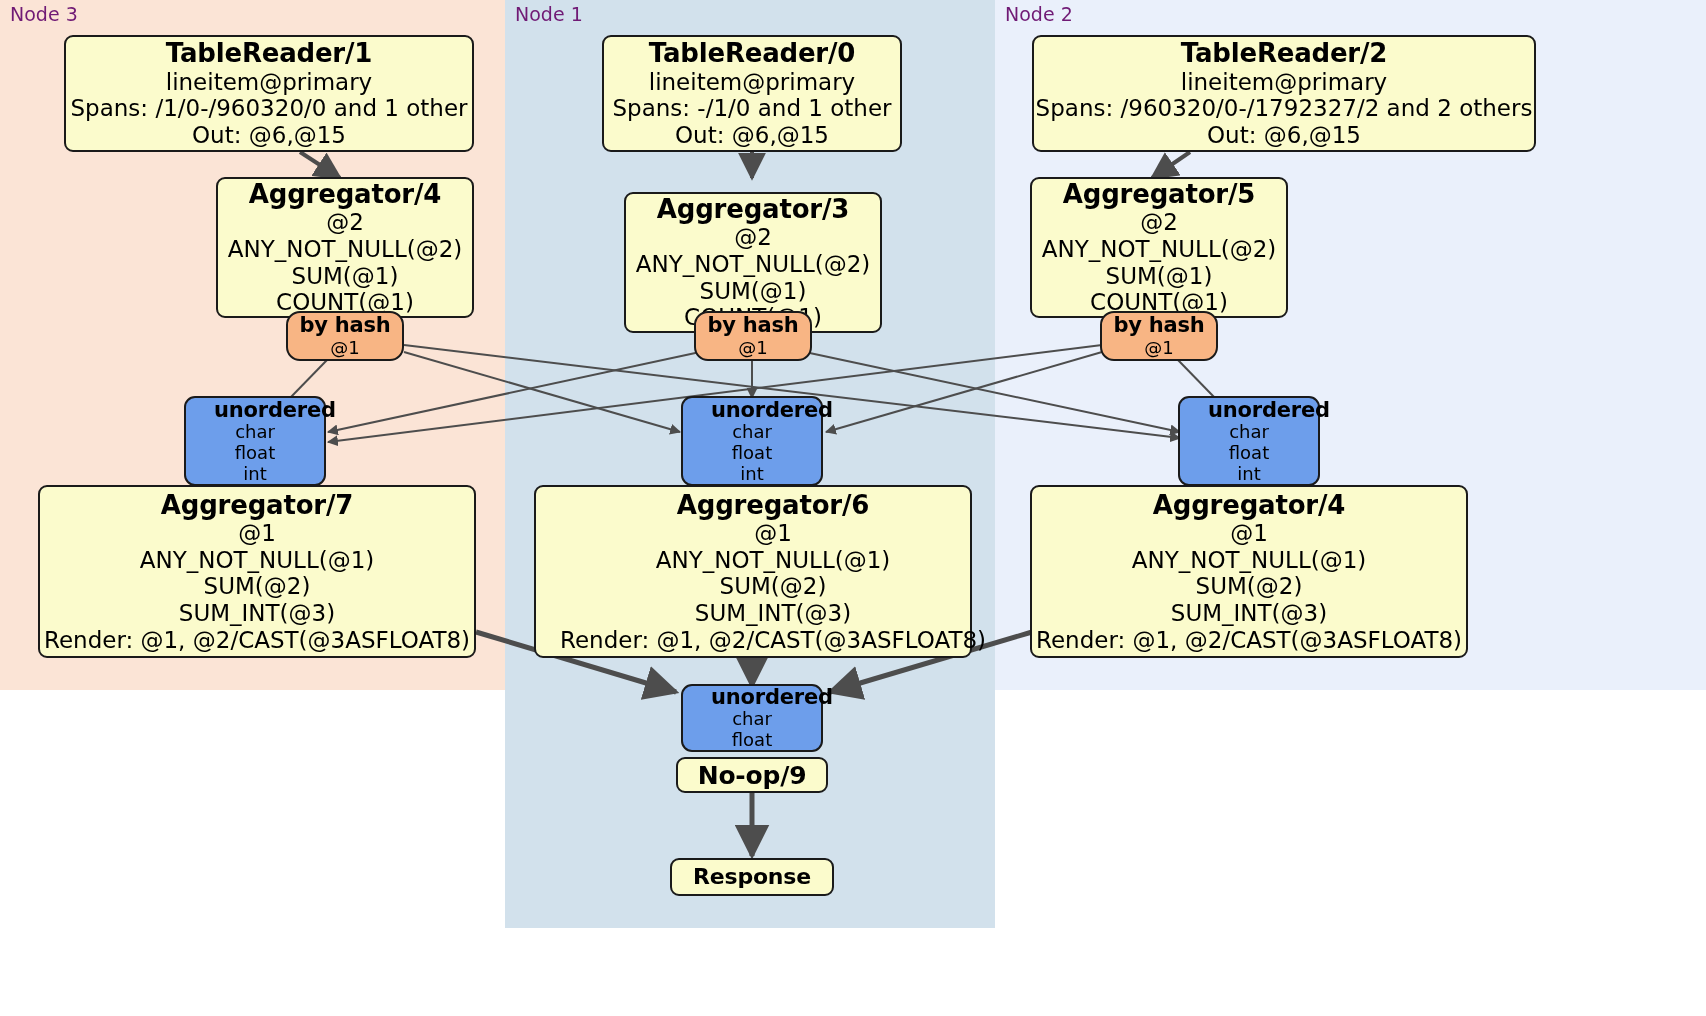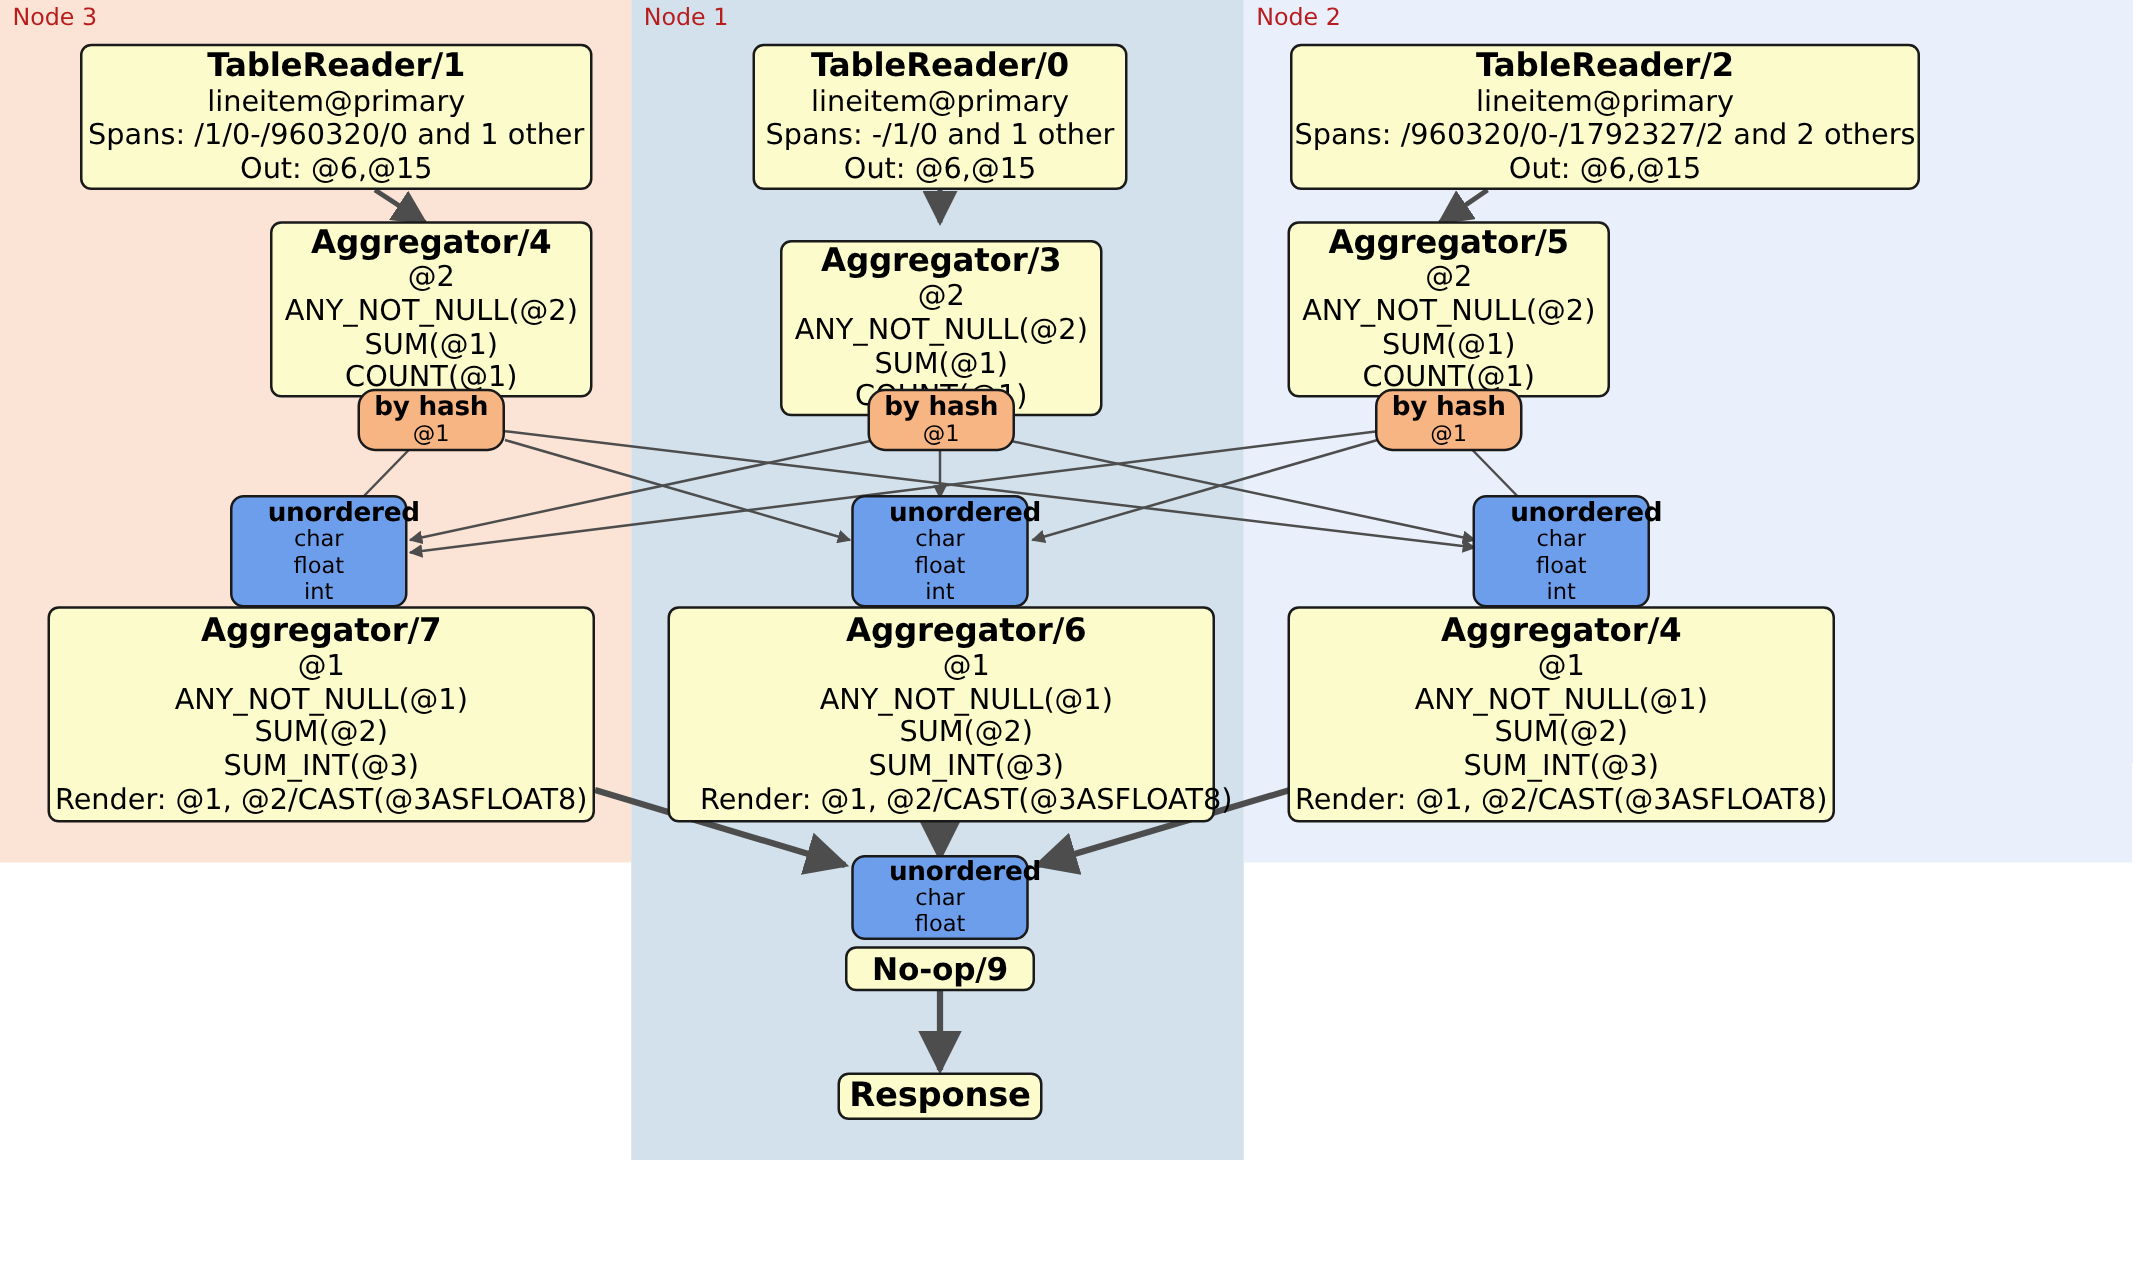--- a/index.html
+++ b/index.html
@@ -21,21 +21,21 @@
   
   .panel {
     position: absolute;
     box-sizing: border-box;
   }
   .panel-label {
     position: absolute;
     left: 10px;
     top: 4px;
     font-size: 19px;
-    color: #b91c1c;
+    color: #701a75;
     line-height: 1.1;
     white-space: nowrap;
   }
 
   
   #edges {
     position: absolute;
     left: 0;
     top: 0;
     width: 1706px;
@@ -78,21 +78,21 @@
   .router .ln  { font-size: 18px; }
 
   .sync {
     background: #6d9eeb;
     border-radius: 11px;
   }
   .sync .ttl { font-size: 21px; margin-left: 40px; }
   .sync .ln  { font-size: 18px; }
 
   .noop .ttl { font-size: 25px; }
-  .resp .ttl { font-size: 27px; }
+  .resp .ttl { font-size: 22px; }
 </style>
 </head>
 <body>
 
 <div id="stage">
 
   <div class="panel" style="left:0px; top:0px; width:505px; height:690px; background:#fbe4d6;">
     <div class="panel-label">Node 3</div>
   </div>
 

